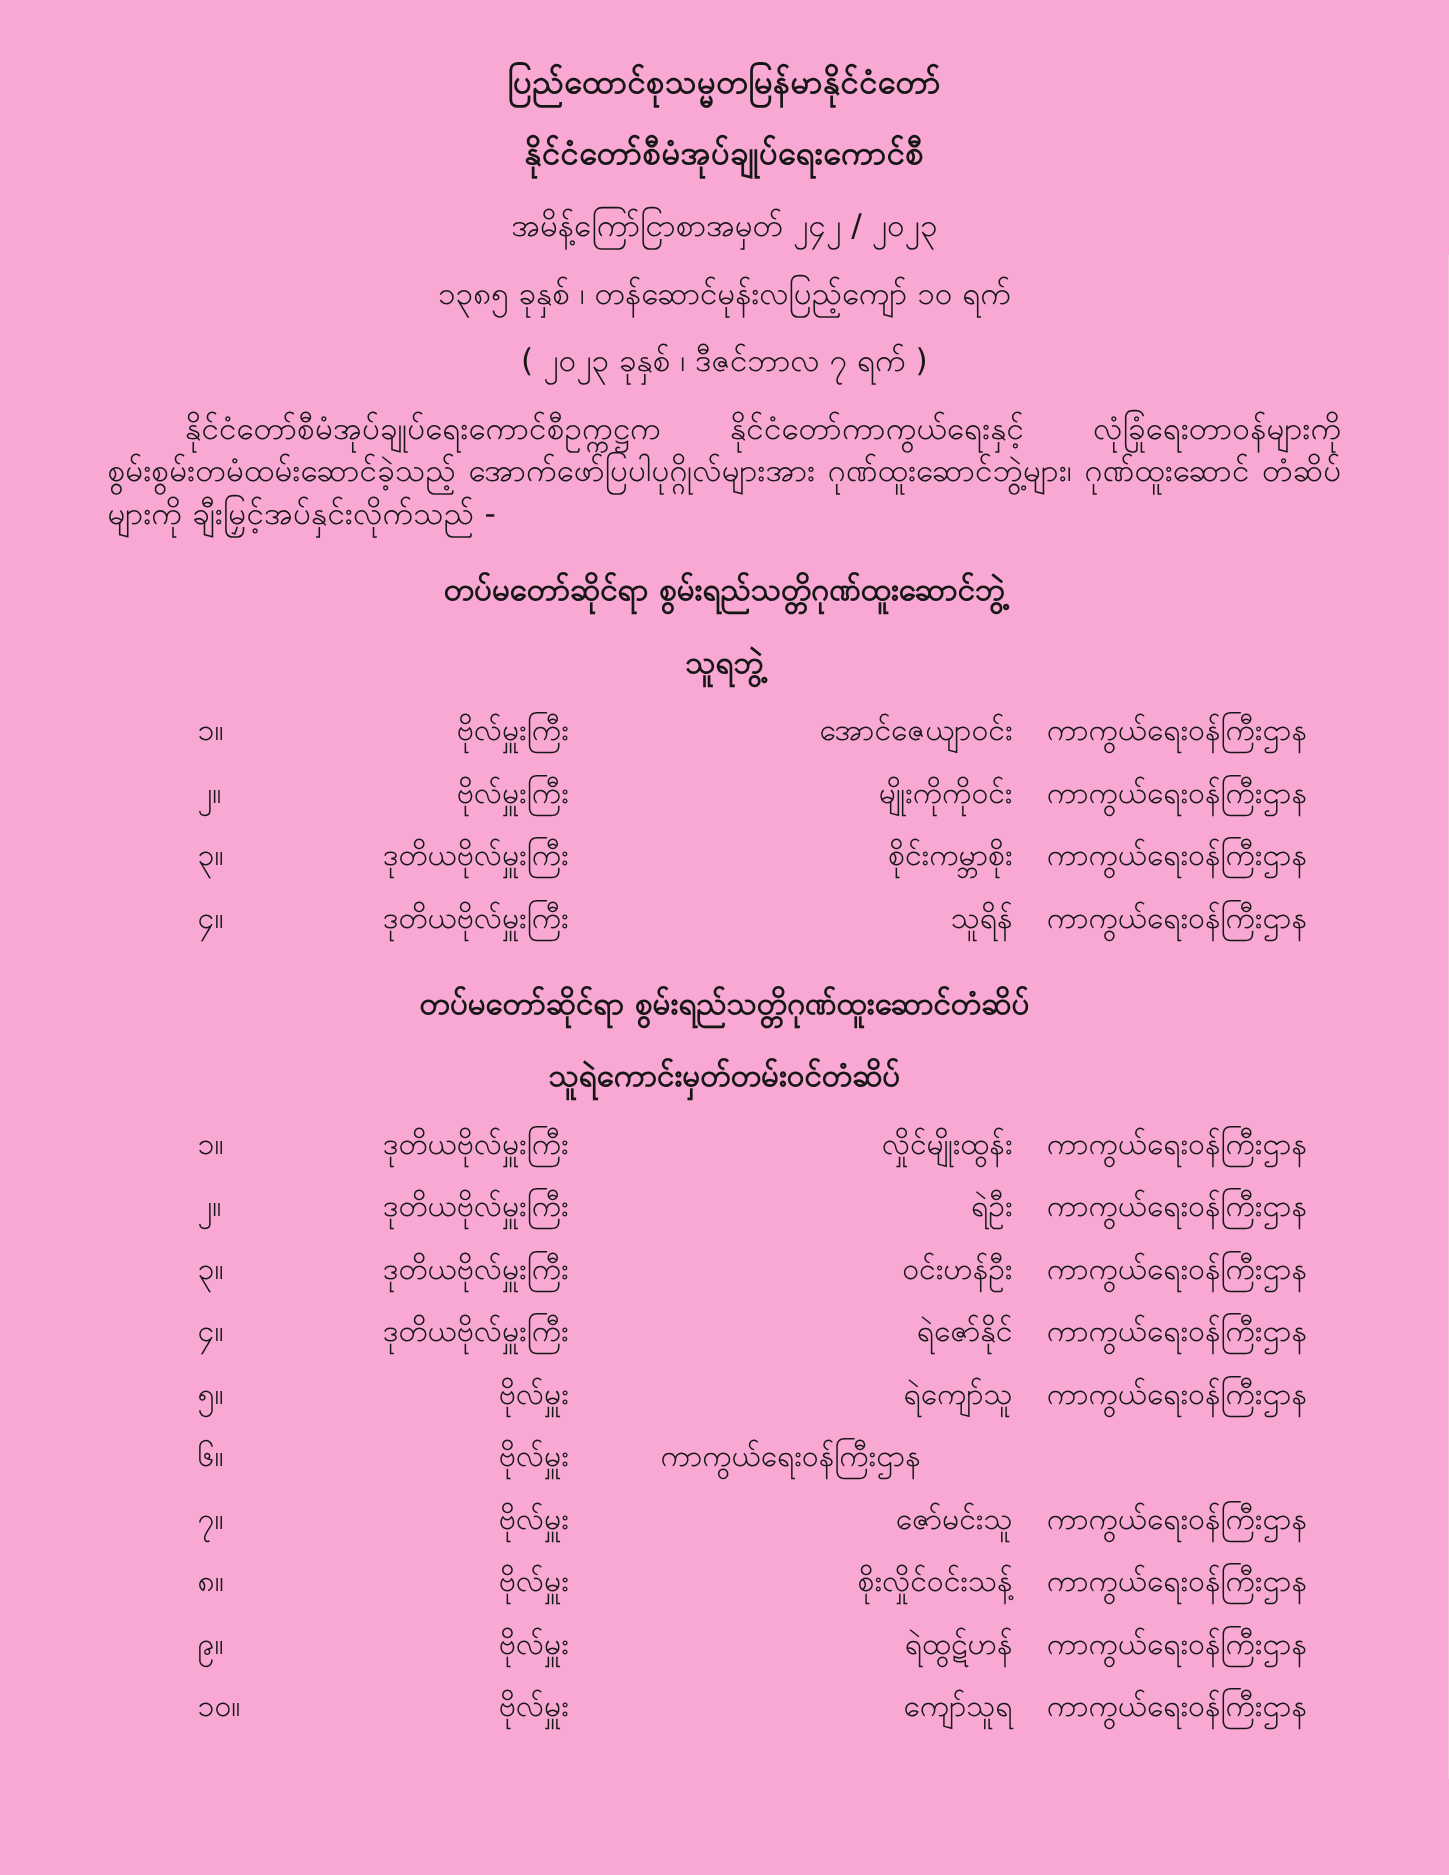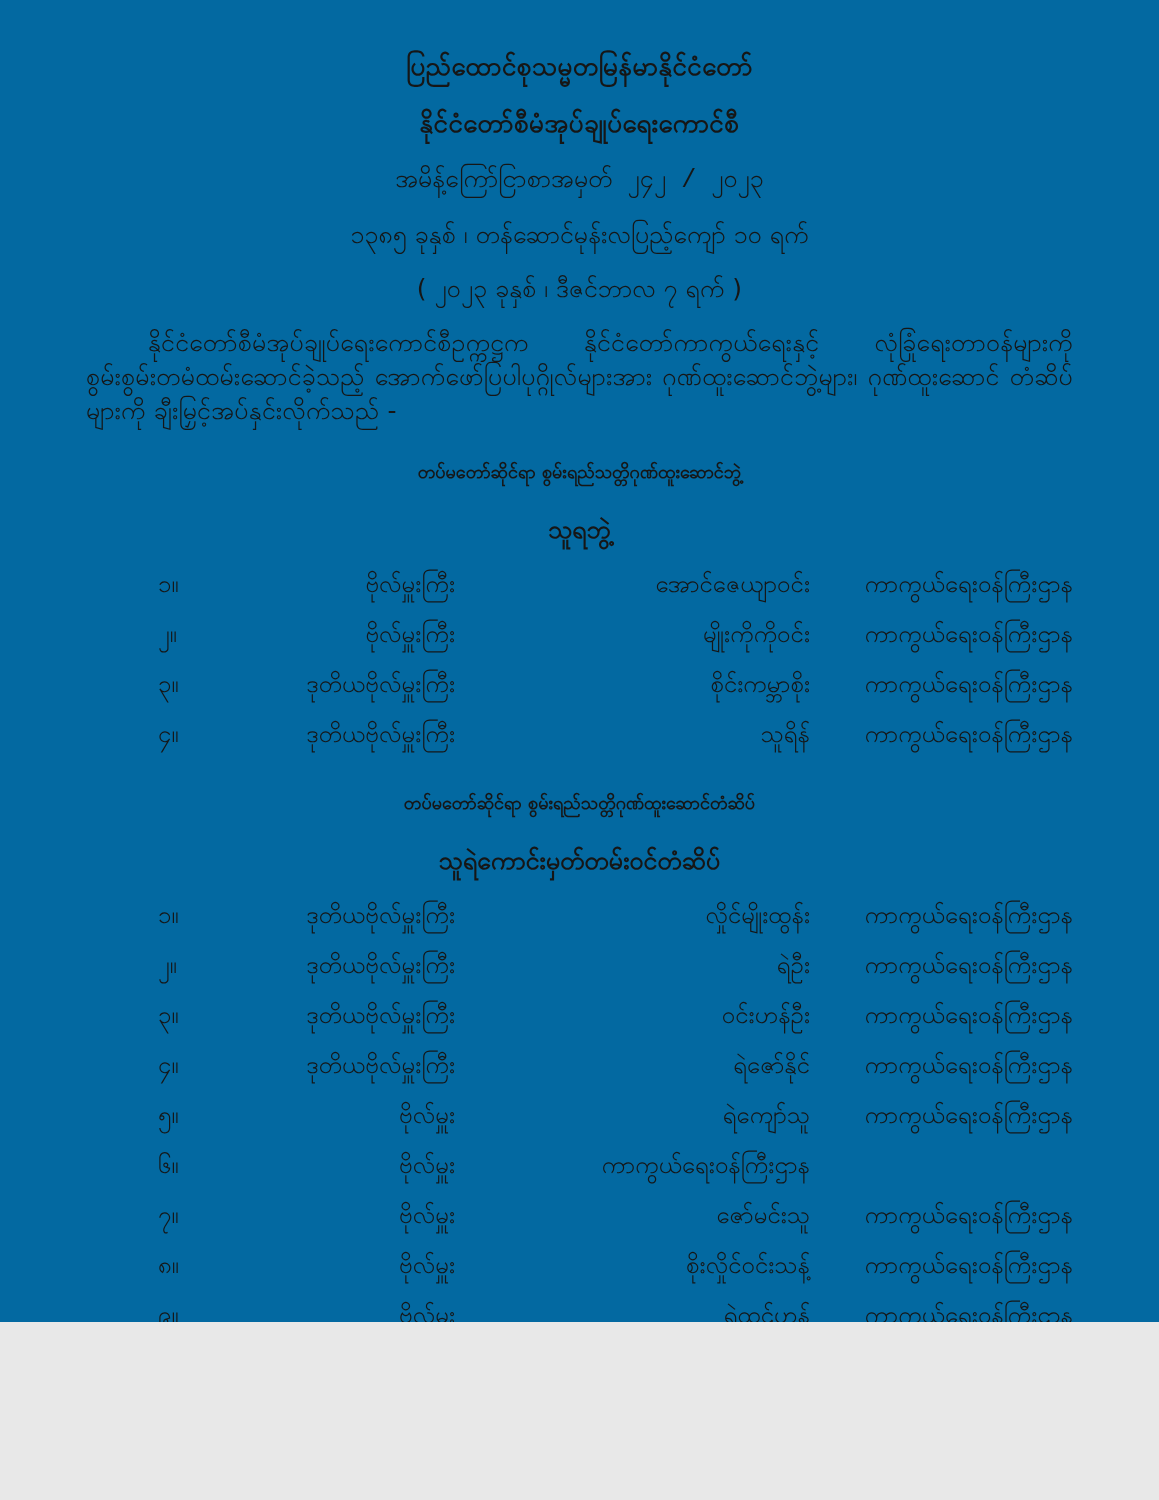--- a/index.html
+++ b/index.html
@@ -3,56 +3,56 @@
 <meta charset="utf-8">
 <style>
   html, body {
     margin: 0;
     padding: 0;
     background: #e8e8e8;
   }
   .page {
     position: relative;
     width: 1159px;
-    height: 1322px;
+    height: 1500px;
     margin: 0 auto;
-    background: #0369a1;
+    background: #f9a8d4;
     color: #161616;
     font-family: "DejaVu Sans", sans-serif;
     box-sizing: border-box;
     padding: 48px 86px 0 86px;
     overflow: hidden;
   }
   .doc-header { text-align: center; }
   .title-line {
     font-size: 26px;
     font-weight: bold;
     line-height: 36px;
     margin-bottom: 21px;
     letter-spacing: 0.5px;
   }
   .meta-line {
     font-size: 25px;
     font-weight: normal;
     line-height: 34px;
     margin-bottom: 20px;
   }
-  .meta-line.first { margin-top: 23px; font-family: Liberation Mono, monospace; }
+  .meta-line.first { margin-top: 23px; }
   .body-paragraph {
     margin-top: 14px;
     font-size: 25px;
     line-height: 34px;
     text-align: justify;
     text-indent: 62px;
     letter-spacing: 0.2px;
   }
   .section-heading {
     margin-top: 26px;
     text-align: center;
-    font-size: 18px;
+    font-size: 25px;
     font-weight: bold;
     line-height: 36px;
   }
   .section-subheading {
     text-align: center;
     font-size: 25px;
     font-weight: bold;
     line-height: 34px;
     margin-top: 23px;
     margin-bottom: 12px;
@@ -65,21 +65,21 @@
     grid-template-columns: 67px 230px 355px auto;
     align-items: baseline;
     height: 50px;
     font-size: 24px;
     line-height: 50px;
     white-space: nowrap;
   }
   .c-no   { text-align: left; }
   .c-rank { text-align: right; }
   .c-name { text-align: right; }
-  .c-dept { text-align: right; }
+  .c-dept { text-align: center; }
 </style>
 </head>
 <body>
 
 <div class="page">
 
   <div class="doc-header">
     <div class="title-line">ပြည်ထောင်စုသမ္မတမြန်မာနိုင်ငံတော်</div>
     <div class="title-line">နိုင်ငံတော်စီမံအုပ်ချုပ်ရေးကောင်စီ</div>
     <div class="meta-line first">အမိန့်ကြော်ငြာစာအမှတ်  ၂၄၂ / ၂၀၂၃</div>

